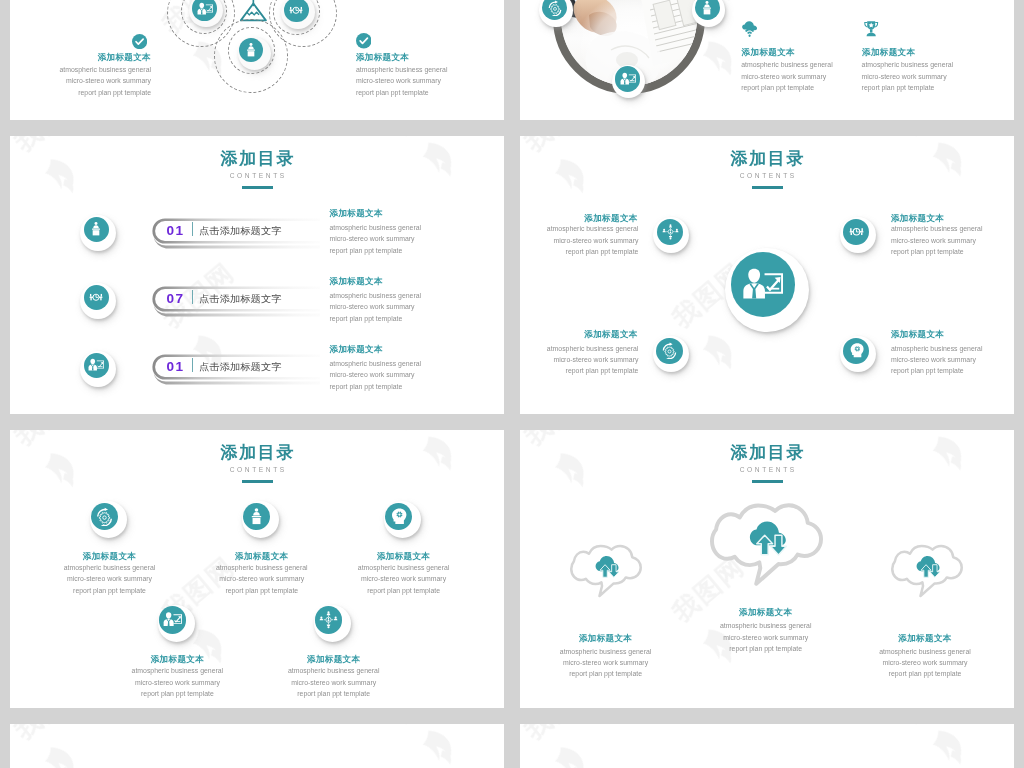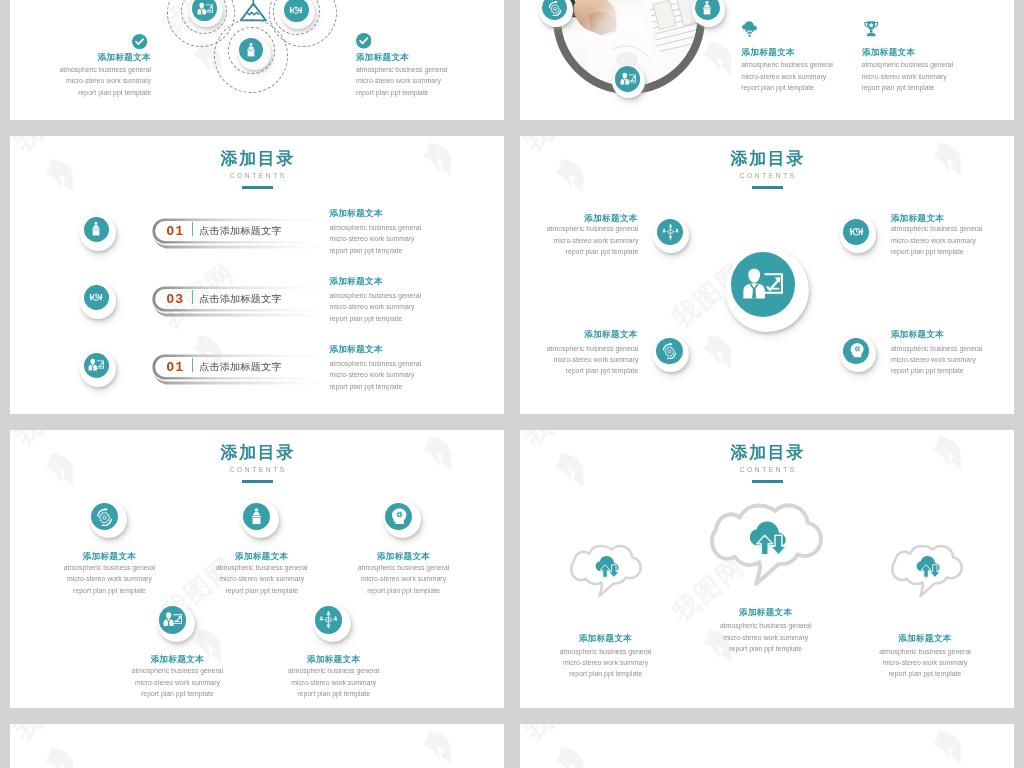--- a/index.html
+++ b/index.html
@@ -45,21 +45,21 @@
   .cloudsvg{position:absolute;overflow:visible}
 
   
   .photo-ring{position:absolute;border-radius:50%;border:9px solid #6b6a66;
               box-shadow:inset 0 0 0 1px rgba(0,0,0,.08)}
   .photo-img{position:absolute;inset:-1px;border-radius:50%;overflow:hidden;
              background:#e9eaec}
 
   .pill{position:absolute;height:34px;overflow:visible}
   .pill svg{display:block;overflow:visible}
-  .pill-num{position:absolute;z-index:3;color:#c2410c;font-size:13.6px;font-weight:bold;letter-spacing:1.4px}
+  .pill-num{position:absolute;z-index:3;color:#6d28d9;font-size:13.6px;font-weight:bold;letter-spacing:1.4px}
   .pill-sep{position:absolute;z-index:3;width:1.4px;background:#6eaab2}
   .pill-lab{position:absolute;z-index:3;color:#4a4a4a;font-size:9.4px;letter-spacing:0;white-space:nowrap;transform:scaleX(1.10);transform-origin:left center}
 </style>
 </head>
 <body>
 
 <svg width="0" height="0" style="position:absolute" aria-hidden="true">
     <defs>
 
   <g id="i-presenter">
@@ -495,21 +495,21 @@
                 <stop offset=".28" stop-color="#c8c8c8"></stop>
             <stop offset=".6" stop-color="#e7e7e7"></stop>
                 <stop offset=".85" stop-color="#f7f7f7"></stop>
                 <stop offset="1" stop-color="#fcfcfc"></stop>
           </linearGradient>
         </defs>
         <path d="M172 29.6 H18 A13.3 13.3 0 0 1 5.6 21.3 A14.2 14.2 0 0 0 18 32.4 H172 Z" fill="url(#pillsh)"></path>
         <path d="M172 2.4 H17 A12.6 12.6 0 0 0 17 27.6 H172 V24.9 H17 A9.9 9.9 0 0 1 17 5.1 H172 Z" fill="url(#pillg)"></path>
       </svg>
         </div>
-      <div class="pill-num" style="left:156.5px;top:155px">03</div>
+      <div class="pill-num" style="left:156.5px;top:155px">07</div>
       <div class="pill-sep" style="left:181.5px;top:154px;height:14px"></div>
       <div class="pill-lab" style="left:189px;top:156.5px">点击添加标题文字</div>
       <div class="h-title" style="position:absolute;left:319.5px;top:140.3px">添加标题文本</div>
       <div class="h-body" style="position:absolute;left:319.5px;top:154px">
         <div>atmospheric business general</div>
         <div>micro-stereo work summary</div>
         <div>report plan ppt template</div>
       </div>
     </div>
 

